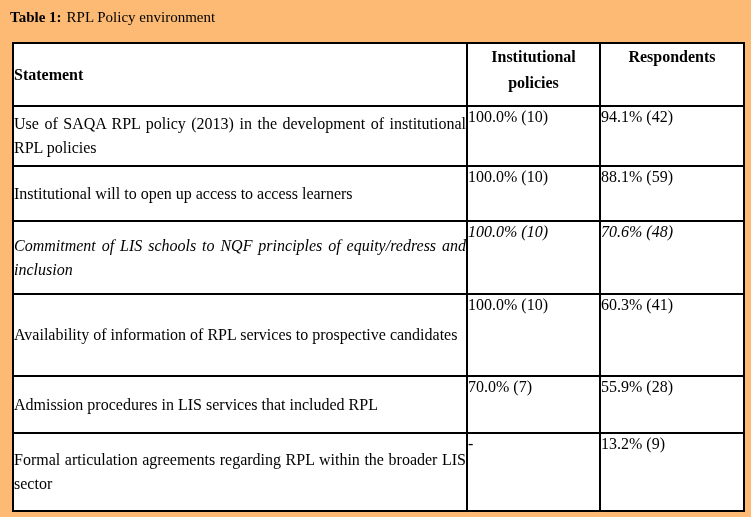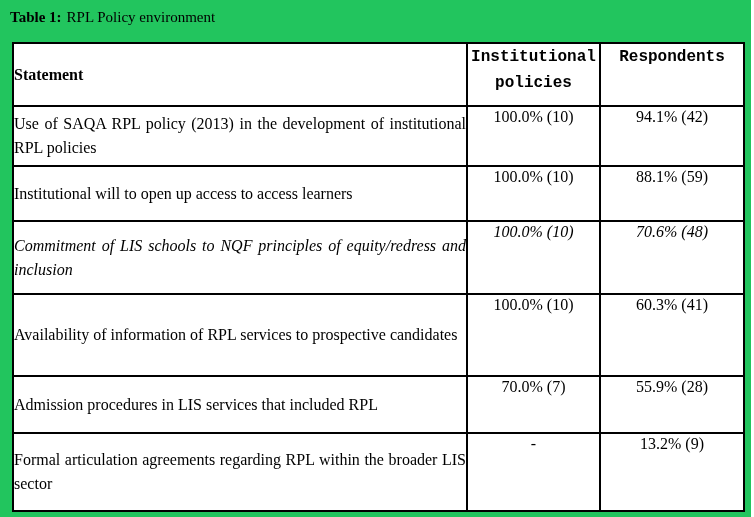--- a/index.html
+++ b/index.html
@@ -9,21 +9,21 @@
     width: 754px;
     height: 517px;
     overflow: hidden;
     font-family: "Liberation Serif", "DejaVu Serif", serif;
     color: #000000;
   }
   .page {
     position: relative;
     width: 751px;
     height: 517px;
-    background: #22c55e;
+    background: #fdba74;
   }
   .caption {
     position: absolute;
     left: 10px;
     top: 7px;
     font-size: 15px;
     line-height: 20px;
     white-space: nowrap;
   }
   .caption-label {
@@ -58,37 +58,36 @@
     font-weight: bold;
     font-size: 16.5px;
   }
   th.cell-num-header {
     text-align: center;
     vertical-align: top;
     padding-top: 8px;
     font-weight: bold;
     font-size: 16.5px;
     line-height: 26px;
-    font-family: Liberation Mono, monospace;
   }
   
   tbody tr:nth-child(1) { height: 60px; }
   tbody tr:nth-child(2) { height: 55px; }
   tbody tr:nth-child(3) { height: 73px; font-style: italic; }
   tbody tr:nth-child(4) { height: 82px; }
   tbody tr:nth-child(5) { height: 57px; }
   tbody tr:nth-child(6) { height: 78px; }
   td.cell-statement {
     text-align: justify;
     vertical-align: middle;
     padding: 4px 10px 4px 10px;
     line-height: 24px;
   }
   td.cell-value {
-    text-align: center;
+    text-align: left;
     vertical-align: top;
     padding-top: 9px;
     line-height: 20px;
     border-radius: 20px;
   }
 </style>
 </head>
 <body>
 
 <div class="page">

